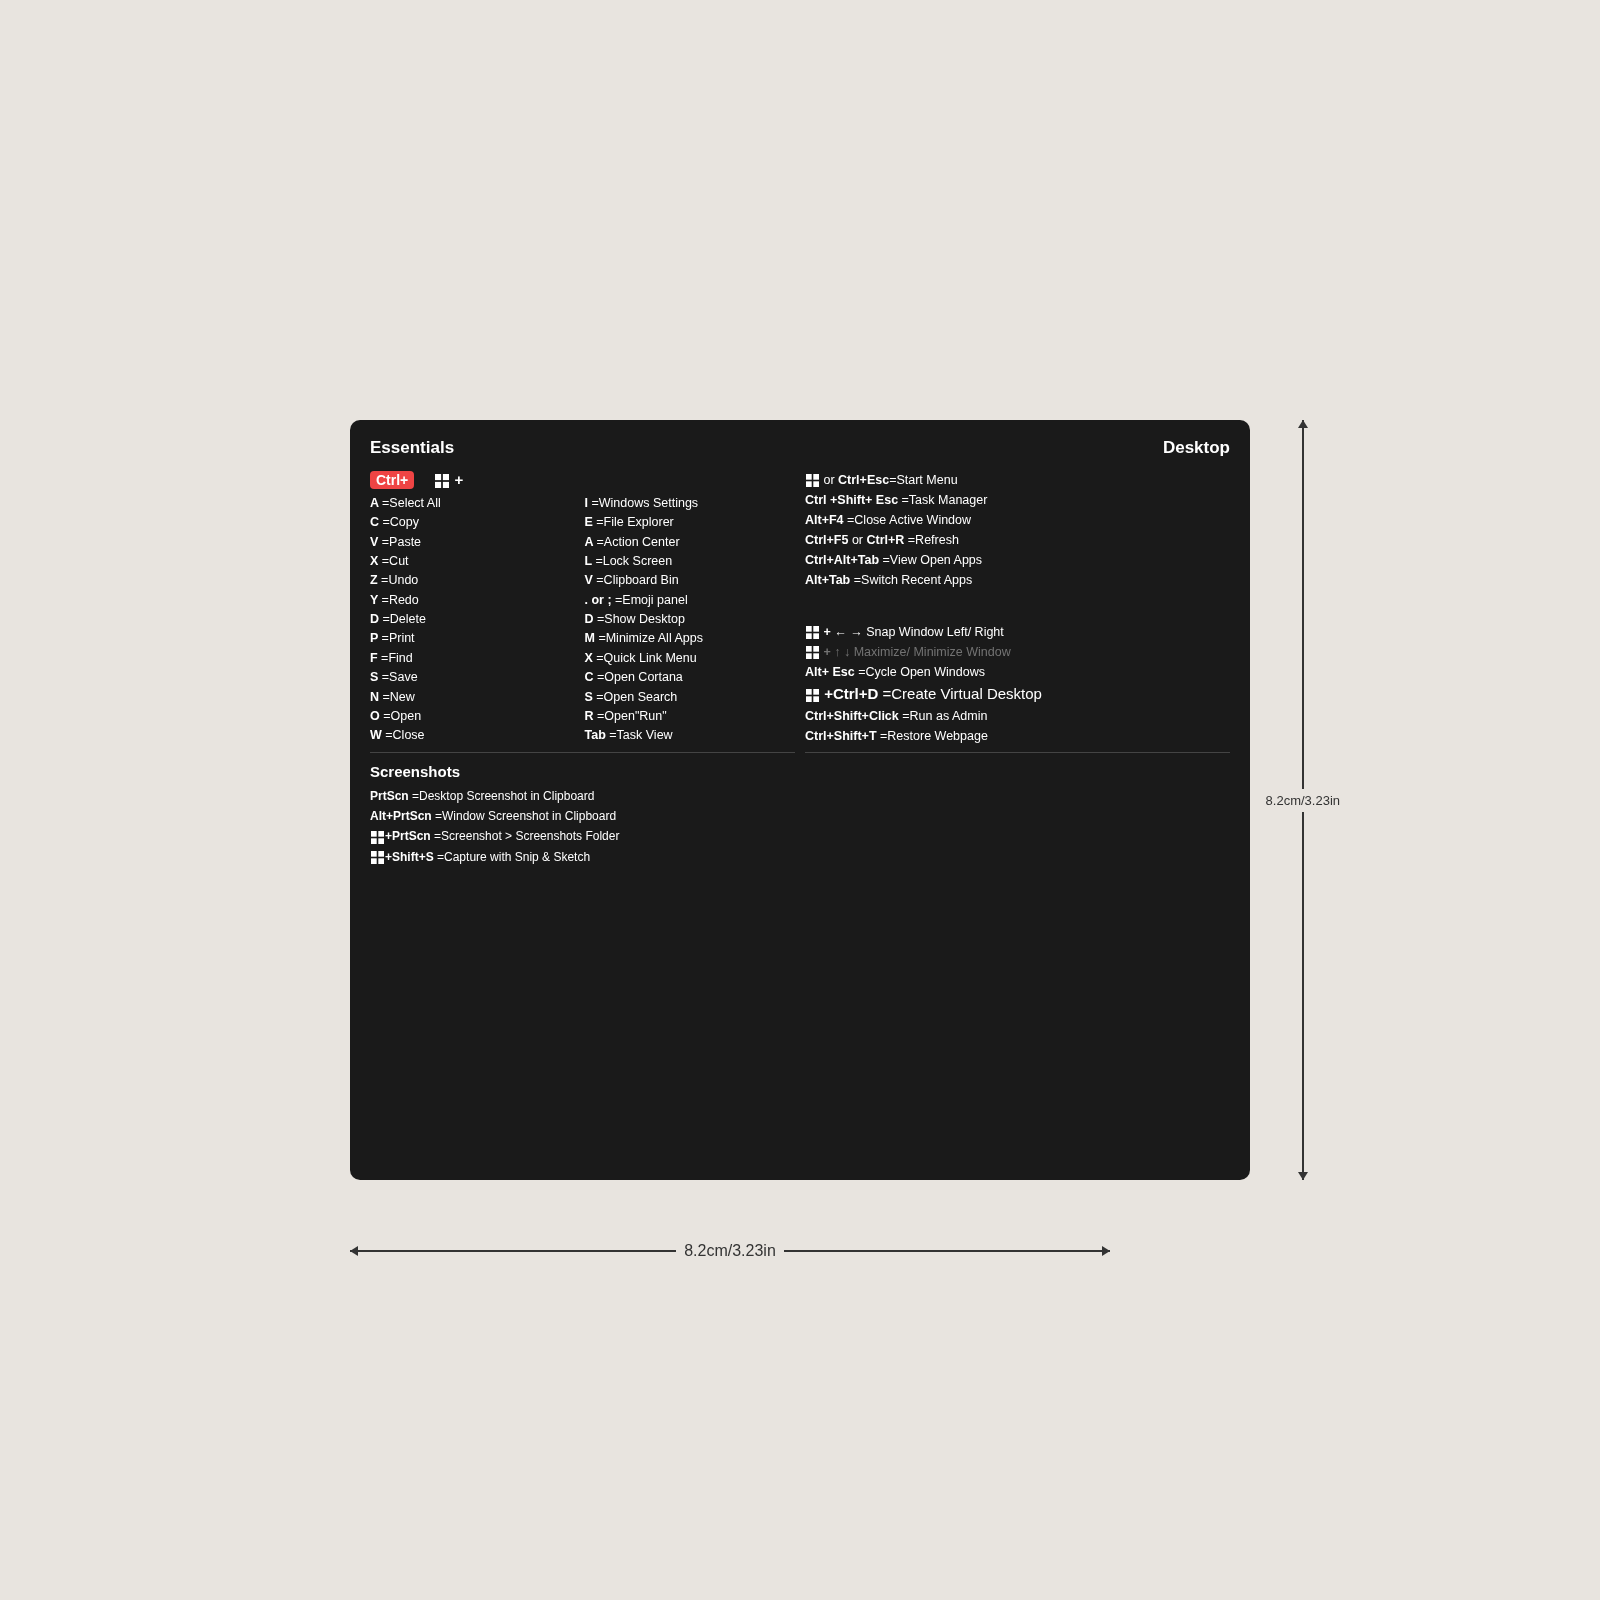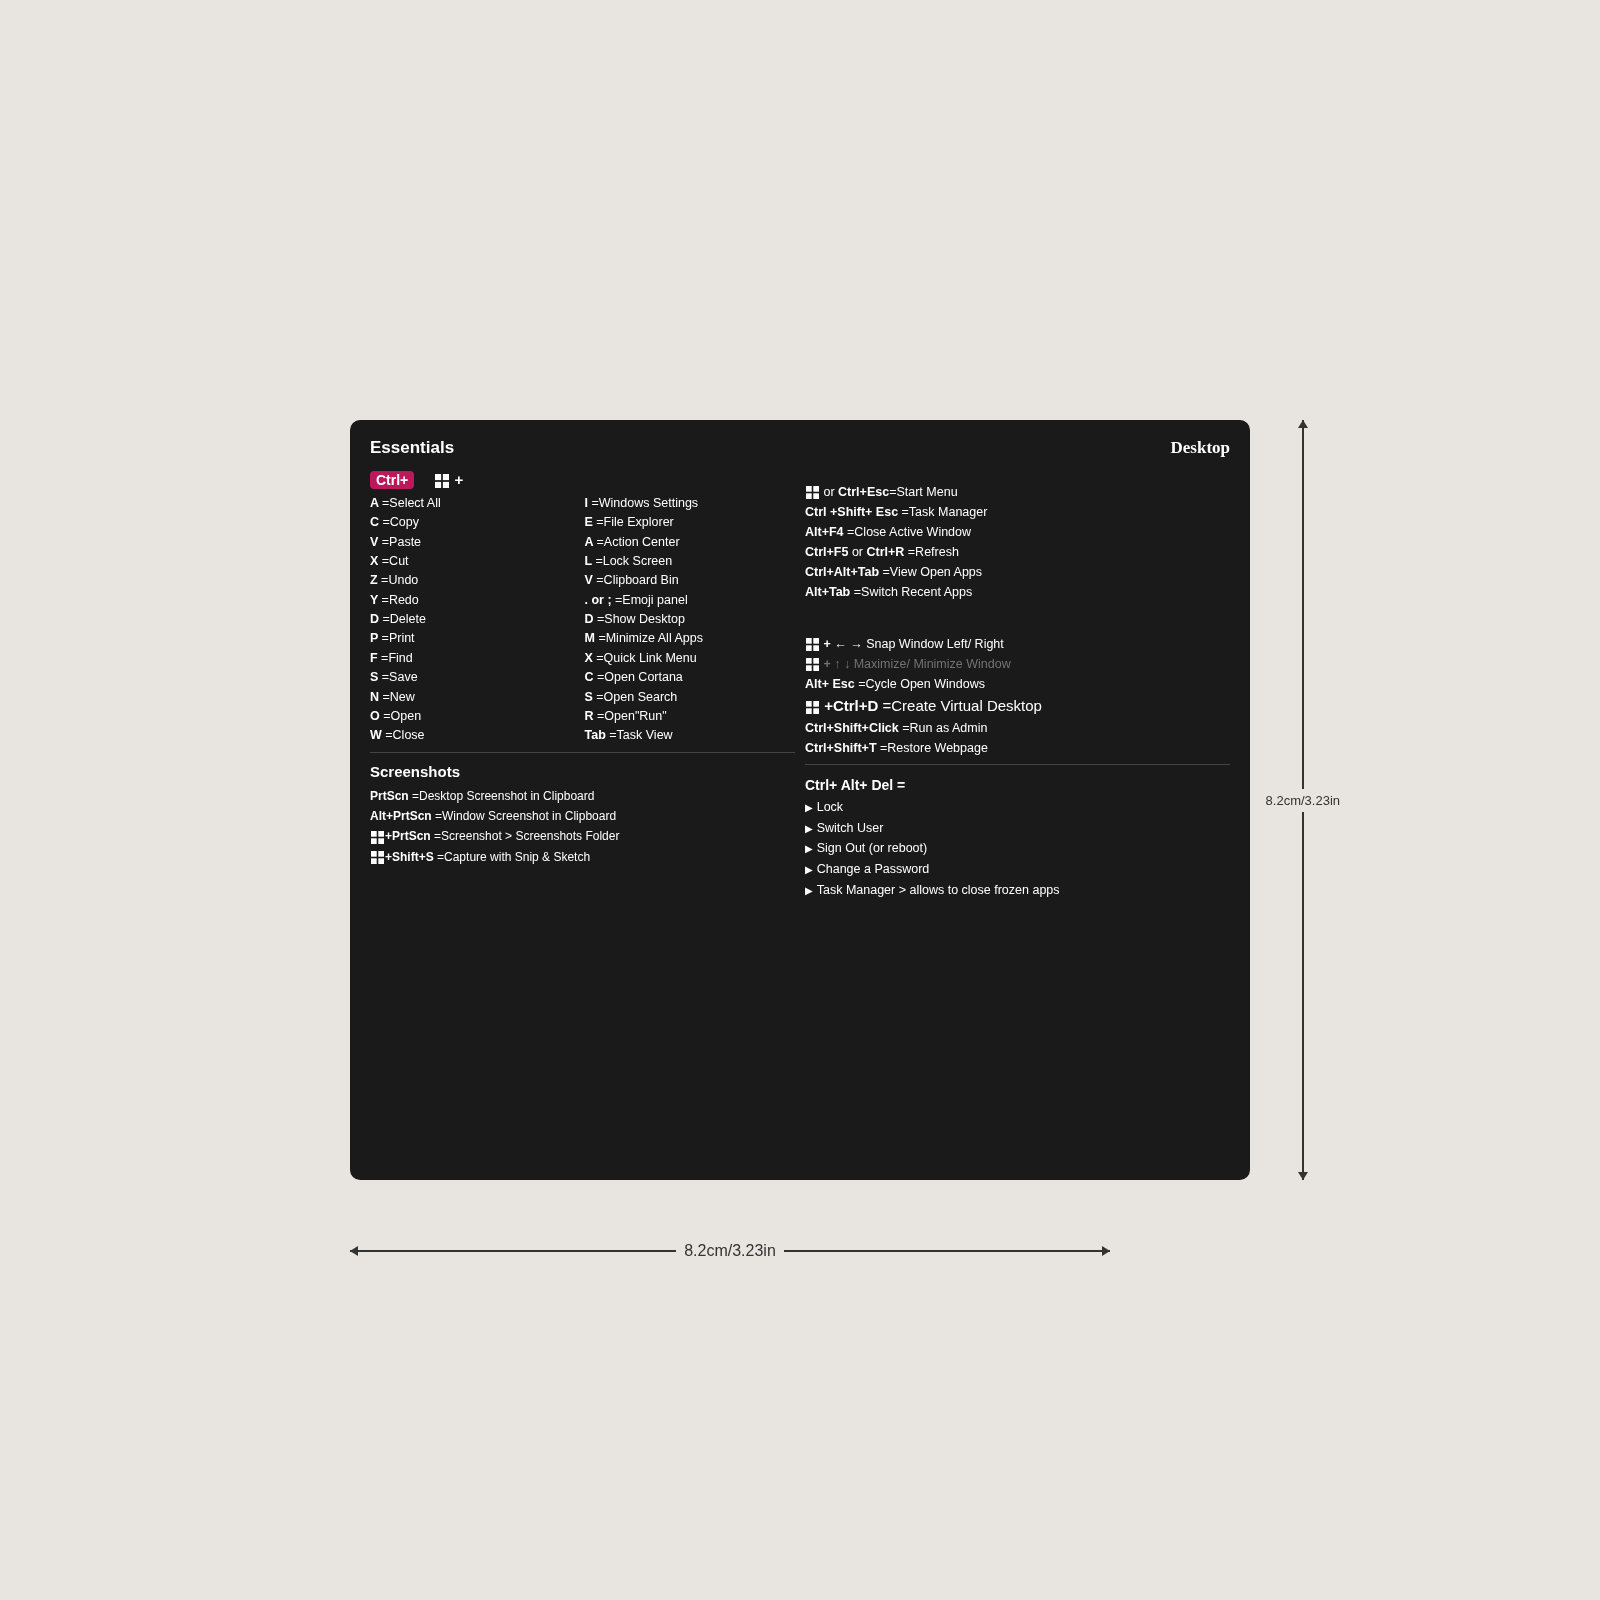--- a/index.html
+++ b/index.html
@@ -151,21 +151,21 @@
       margin-bottom: 6px;
     }
 
     .section-title.right {
       text-align: right;
     }
 
     
     .key-badge {
       display: inline-block;
-      background-color: #be185d;
+      background-color: #ef4444;
       color: white;
       border-radius: 4px;
       padding: 1px 6px;
       font-size: 14px;
       font-weight: bold;
       vertical-align: middle;
     }
 
     .shortcut-line {
       font-size: 12.5px;
@@ -342,21 +342,21 @@
                   <rect x="0" y="0" width="7" height="7"></rect>
                   <rect x="9" y="0" width="7" height="7"></rect>
                   <rect x="0" y="9" width="7" height="7"></rect>
                   <rect x="9" y="9" width="7" height="7"></rect>
                 </svg><b>+Shift+S</b> =Capture with Snip &amp; Sketch</div>
             </div>
         </div>
       </div>
 
       <div class="right-section">
-        <div style="display:flex; justify-content:flex-end; margin-bottom:18px;font-family:Liberation Serif, serif;">
+        <div style="display:flex; justify-content:flex-end; margin-bottom:6px;">
           <span class="section-title right">Desktop</span>
         </div>
 
         <div class="desktop-shortcuts" id="desktop-shortcuts-list">
             <div class="line" style="font-size: 12.5px; line-height: 1.6; color: white;"><svg style="display:inline-block;vertical-align:middle;width:13px;height:13px;margin:0 1px;" viewBox="0 0 16 16" fill="white">
                 <rect x="0" y="0" width="7" height="7"></rect>
                 <rect x="9" y="0" width="7" height="7"></rect>
                 <rect x="0" y="9" width="7" height="7"></rect>
                 <rect x="9" y="9" width="7" height="7"></rect>
               </svg> or <b>Ctrl+Esc</b>=Start Menu</div>
@@ -383,30 +383,20 @@
                 <rect x="9" y="0" width="7" height="7"></rect>
                 <rect x="0" y="9" width="7" height="7"></rect>
                 <rect x="9" y="9" width="7" height="7"></rect>
               </svg> <b>+Ctrl+D</b> =Create Virtual Desktop</div>
             <div class="line" style="font-size: 12.5px; line-height: 1.6; color: white;"><b>Ctrl+Shift+Click</b> =Run as Admin</div>
             <div class="line" style="font-size: 12.5px; line-height: 1.6; color: white;"><b>Ctrl+Shift+T</b> =Restore Webpage</div>
           </div>
 
         <div class="divider-h"></div>
 
-        <div class="cad-section">
-          <div class="cad-title">Ctrl+ Alt+ Del =</div>
-          <div id="cad-items-list">
-              <div class="cad-item">Lock</div>
-              <div class="cad-item">Switch User</div>
-              <div class="cad-item">Sign Out (or reboot)</div>
-              <div class="cad-item">Change a Password</div>
-              <div class="cad-item">Task Manager &gt; allows to close frozen apps</div>
-            </div>
-        </div>
       </div>
     </div>
 
     <div class="dim-right">
       <div class="arrow-line-v"></div>
       <div class="dim-label">8.2cm/3.23in</div>
       <div class="arrow-line-v bottom"></div>
     </div>
 
     <div class="dim-bottom">

